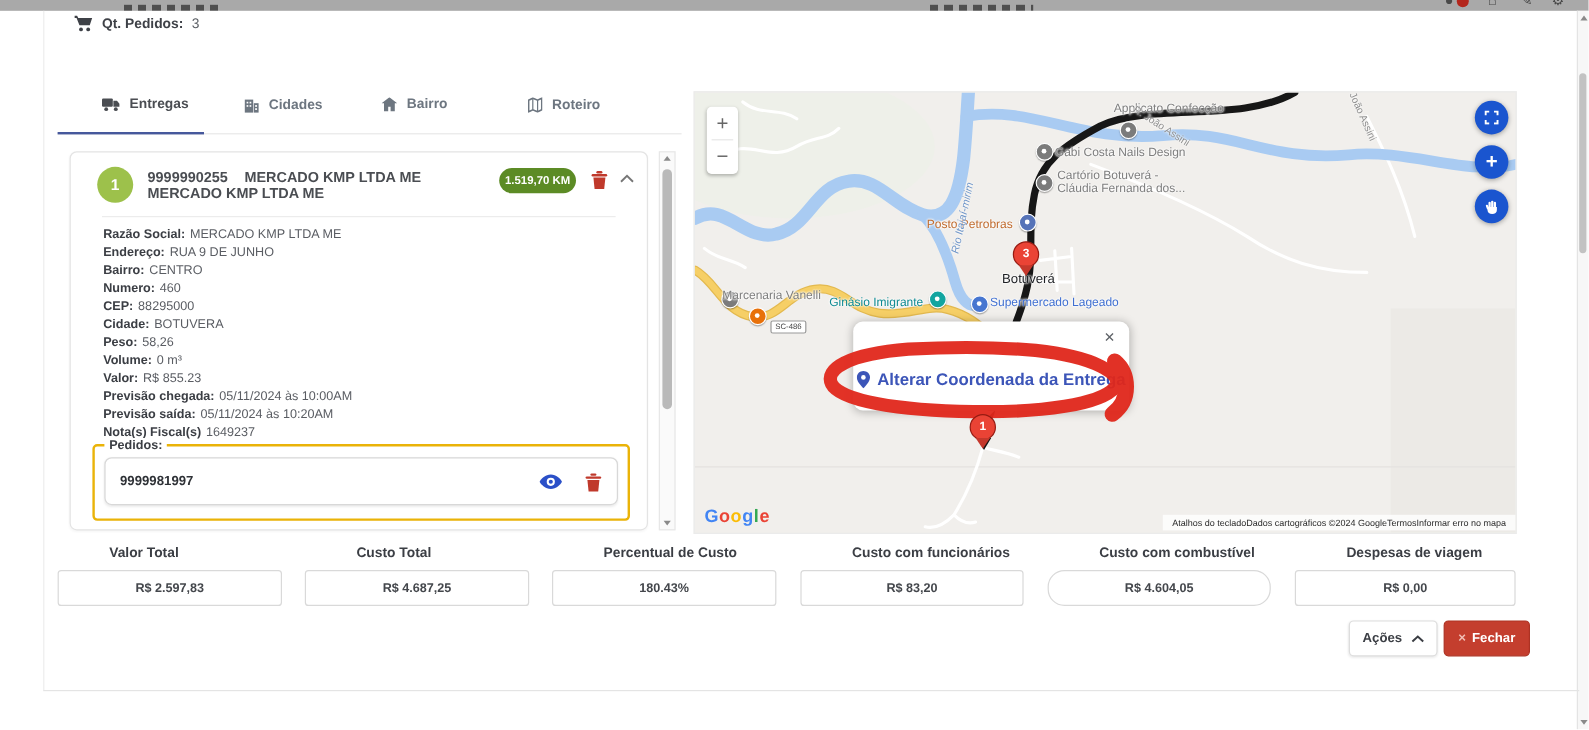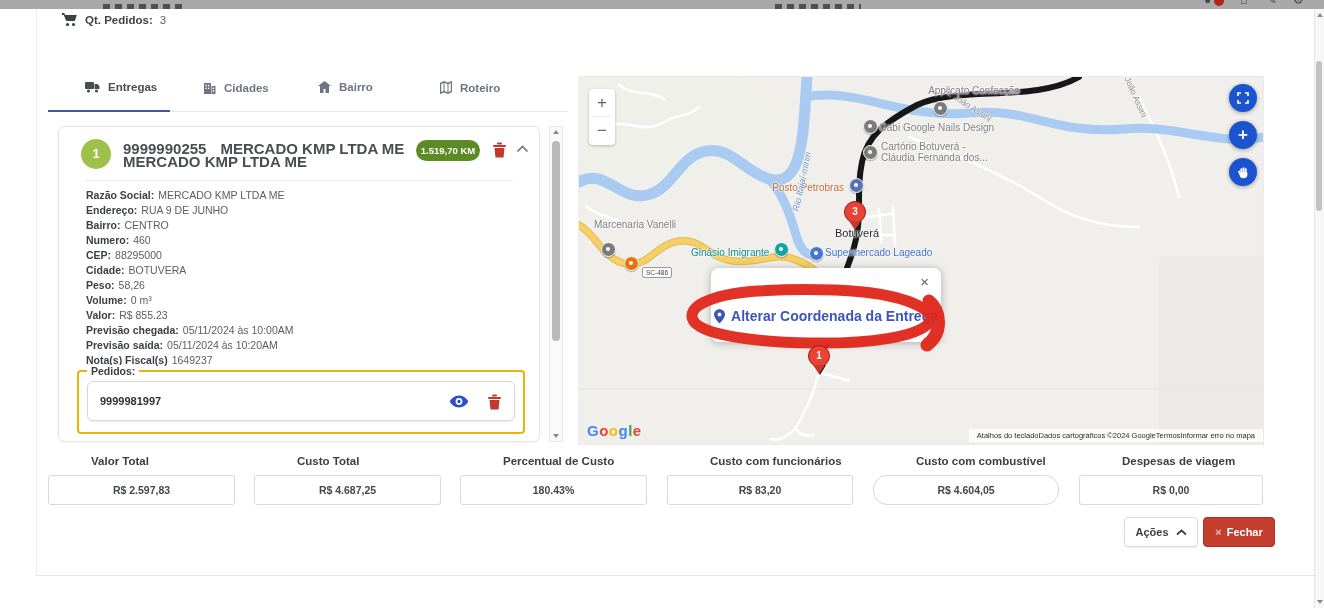--- a/index.html
+++ b/index.html
@@ -29,21 +29,21 @@
   
   .tabs{position:absolute;left:48px;top:74px;width:520px;height:37px;border-bottom:1px solid #e8e8e8;}
   .tab{position:absolute;top:7px;display:flex;align-items:center;gap:8px;font-size:11.5px;font-weight:bold;color:#6d7680;cursor:pointer;}
   .tab.active{color:#4a4d52;}
   .tab svg{flex:0 0 auto;}
   .tab-underline{position:absolute;left:0;bottom:-1px;width:122px;height:2px;background:#46589c;}
 
   
   .card{position:absolute;left:58px;top:126px;width:480px;height:314px;background:#fff;border:1px solid #e4e4e4;border-radius:6px;box-shadow:0 1px 2px rgba(0,0,0,.04);}
   .seq-badge{position:absolute;left:22px;top:12px;width:30px;height:30px;border-radius:50%;background:#9dc14b;color:#fff;font-weight:bold;font-size:13px;line-height:30px;text-align:center;}
-  .ord{position:absolute;left:64px;top:15px;font-size:15px;font-weight:bold;color:#4a4d52;line-height:13px;}
+  .ord{position:absolute;left:64px;top:15px;font-size:12px;font-weight:bold;color:#4a4d52;line-height:13px;}
   .ord .code{margin-right:14px;}
   .km-pill{position:absolute;left:357px;top:13px;width:64px;height:21px;border-radius:11px;background:#5c8b25;color:#fff;font-weight:bold;font-size:9.5px;line-height:21px;text-align:center;}
   .icon-btn{cursor:pointer;}
   .card-divider{position:absolute;left:26px;right:26px;top:53px;height:1px;background:#ececec;}
   .details{position:absolute;left:27px;top:61px;font-size:10.5px;line-height:15px;}
   .details .row span.l{font-weight:bold;color:#3b3e44;}
   .details .row span.v{color:#5a5d63;margin-left:4px;}
   .fieldset{position:absolute;left:18px;top:243px;width:444px;height:60px;border:2px solid #eab308;border-radius:4px;}
   .fieldset .legend{position:absolute;left:8px;top:-7px;background:#fff;padding:0 4px;font-size:10.5px;font-weight:bold;color:#3b3e44;}
   .pedido-row{position:absolute;left:8px;top:9px;right:8px;height:38px;border:1px solid #d8d8d8;border-radius:6px;background:#fff;box-shadow:0 1px 2px rgba(0,0,0,.08);display:flex;align-items:center;}
@@ -280,24 +280,24 @@
         <i></i>
       </div>
     <div class="poic" style="left:195px;top:165px;background:#12a5a0;">
         <i></i>
       </div>
     <div class="poic" style="left:230px;top:169px;background:#4776d0;">
         <i></i>
       </div>
 
     <div class="maplabel" style="left:330px;top:8px;width:130px;text-align:center;">Applicato Confecção</div>
-    <div class="maplabel" style="left:300px;top:45px;">Gabi Google Nails Design</div>
+    <div class="maplabel" style="left:300px;top:45px;">Gabi Costa Nails Design</div>
     <div class="maplabel" style="left:302px;top:64px;line-height:11px;"><span>Cartório Botuverá -</span><br><span>Cláudia Fernanda dos...</span></div>
     <div class="maplabel" style="left:185px;top:105px;width:80px;text-align:right;color:#c06b2e;">Posto Petrobras</div>
-    <div class="maplabel" style="left:15px;top:142px;width:90px;text-align:left;">Marcenaria Vanelli</div>
+    <div class="maplabel" style="left:15px;top:164px;width:90px;text-align:right;">Marcenaria Vanelli</div>
     <div class="maplabel" style="left:112px;top:170px;color:#0f8a92;">Ginásio Imigrante</div>
     <div class="maplabel" style="left:238px;top:150px;width:80px;text-align:center;color:#1f2125;font-size:11px;font-weight:400;">Botuverá</div>
     <div class="maplabel" style="left:246px;top:170px;color:#3f6fd1;">Supermercado Lageado</div>
 
     <div class="maplabel" style="left:63px;top:190px;background:#fff;border:1px solid #9a9a9a;border-radius:2px;font-size:6.5px;color:#444;padding:1px 3px;text-shadow:none;">SC-486</div>
     <div class="rot" style="left:185px;top:90px;width:80px;transform:rotate(-78deg);color:#6e95c8;font-style:italic;font-size:9px;">Rio Itajaí-mirim</div>
     <div class="rot" style="left:360px;top:30px;width:80px;transform:rotate(33deg);">R. João Assini</div>
     <div class="rot" style="left:520px;top:22px;width:80px;transform:rotate(66deg);">R. João Assini</div>
 
     <div class="gmarker" style="left:265px;top:124px;">

